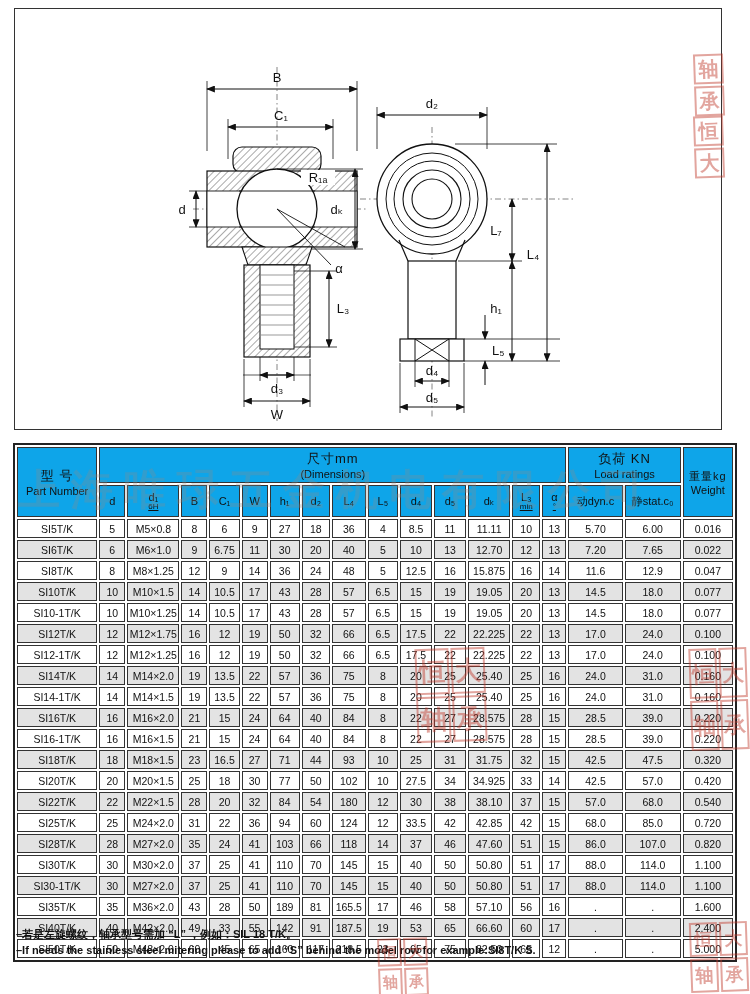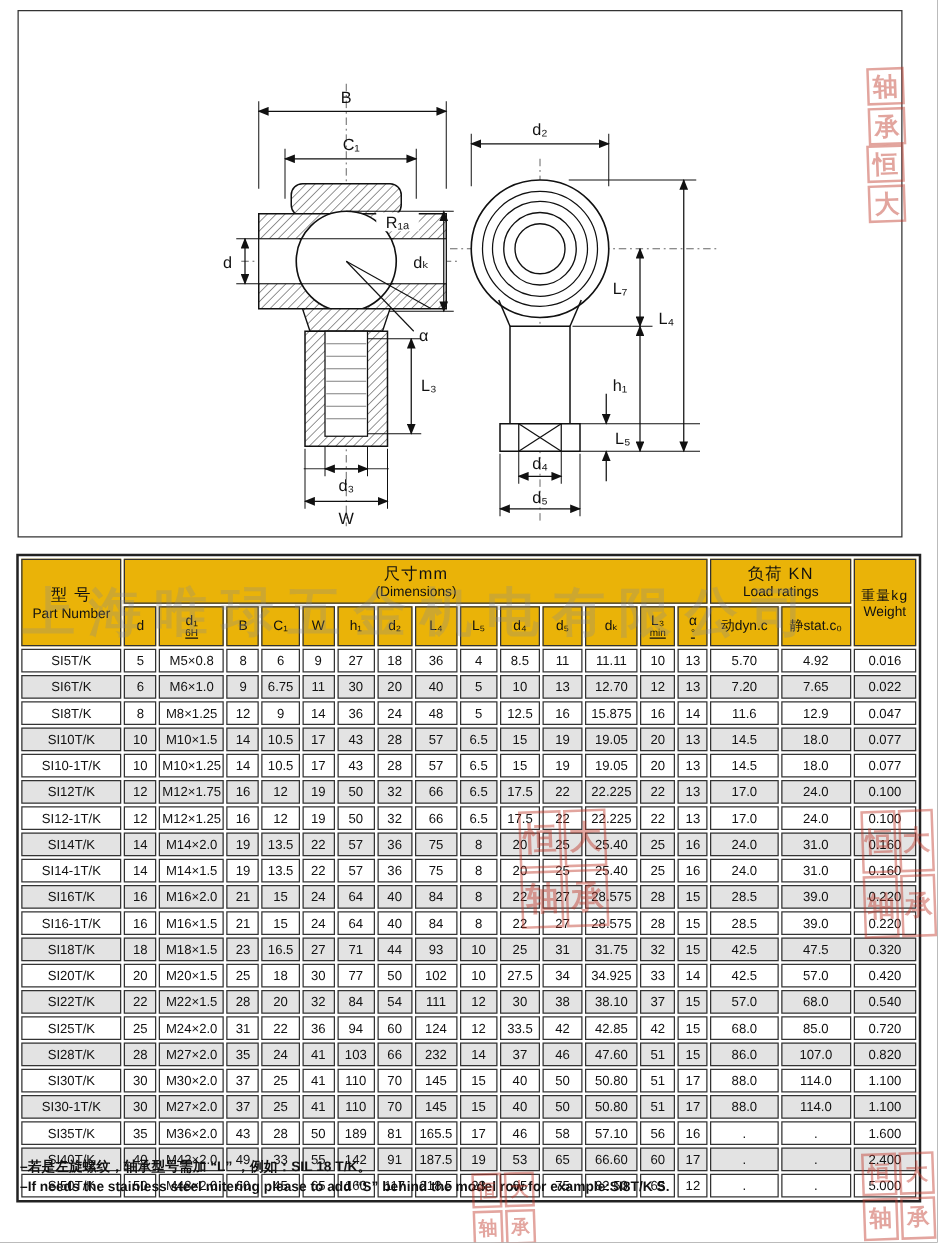--- a/index.html
+++ b/index.html
@@ -11,21 +11,21 @@
                border:1px solid #333;background:#fff;}
   .drawing-box svg{display:block;}
   .dim-label{font-size:13px;fill:#111;}
 
   
   table.spec{position:absolute;left:13px;top:443px;width:724px;
              border-collapse:separate;border-spacing:2px;table-layout:fixed;
              border:2px solid #222;background:#fff;}
   table.spec th,table.spec td{border:1px solid #333;text-align:center;vertical-align:middle;
              padding:0 1px;font-weight:normal;overflow:hidden;white-space:nowrap;}
-  table.spec thead th{background:#eab308;}
+  table.spec thead th{background:#0ea5e9;}
   tr.grp th{height:34px;font-size:13px;}
   tr.cols th{height:30px;font-size:11px;}
   .zh{font-size:13px;letter-spacing:1px;}
   .en{font-size:11px;}
   .sym{font-size:11px;line-height:11px;}
   .sub{font-size:8px;line-height:8px;text-decoration:underline;}
   table.spec tbody td{height:17px;font-size:10.5px;background:#fff;}
   table.spec tbody tr.even td{background:#e3e3e3;}
   td.part{font-size:10.5px;}
 
@@ -335,21 +335,21 @@
           <td>27</td>
           <td>18</td>
           <td>36</td>
           <td>4</td>
           <td>8.5</td>
           <td>11</td>
           <td>11.11</td>
           <td>10</td>
           <td>13</td>
           <td>5.70</td>
-          <td>4.92</td>
+          <td>6.00</td>
           <td>0.016</td>
         </tr>
         <tr class="even">
           <td class="part">SI6T/K</td>
           <td>6</td>
           <td>M6×1.0</td>
           <td>9</td>
           <td>6.75</td>
           <td>11</td>
           <td>30</td>
@@ -587,21 +587,21 @@
         </tr>
         <tr class="even">
           <td class="part">SI22T/K</td>
           <td>22</td>
           <td>M22×1.5</td>
           <td>28</td>
           <td>20</td>
           <td>32</td>
           <td>84</td>
           <td>54</td>
-          <td>111</td>
+          <td>180</td>
           <td>12</td>
           <td>30</td>
           <td>38</td>
           <td>38.10</td>
           <td>37</td>
           <td>15</td>
           <td>57.0</td>
           <td>68.0</td>
           <td>0.540</td>
         </tr>
@@ -627,21 +627,21 @@
         </tr>
         <tr class="even">
           <td class="part">SI28T/K</td>
           <td>28</td>
           <td>M27×2.0</td>
           <td>35</td>
           <td>24</td>
           <td>41</td>
           <td>103</td>
           <td>66</td>
-          <td>232</td>
+          <td>118</td>
           <td>14</td>
           <td>37</td>
           <td>46</td>
           <td>47.60</td>
           <td>51</td>
           <td>15</td>
           <td>86.0</td>
           <td>107.0</td>
           <td>0.820</td>
         </tr>

